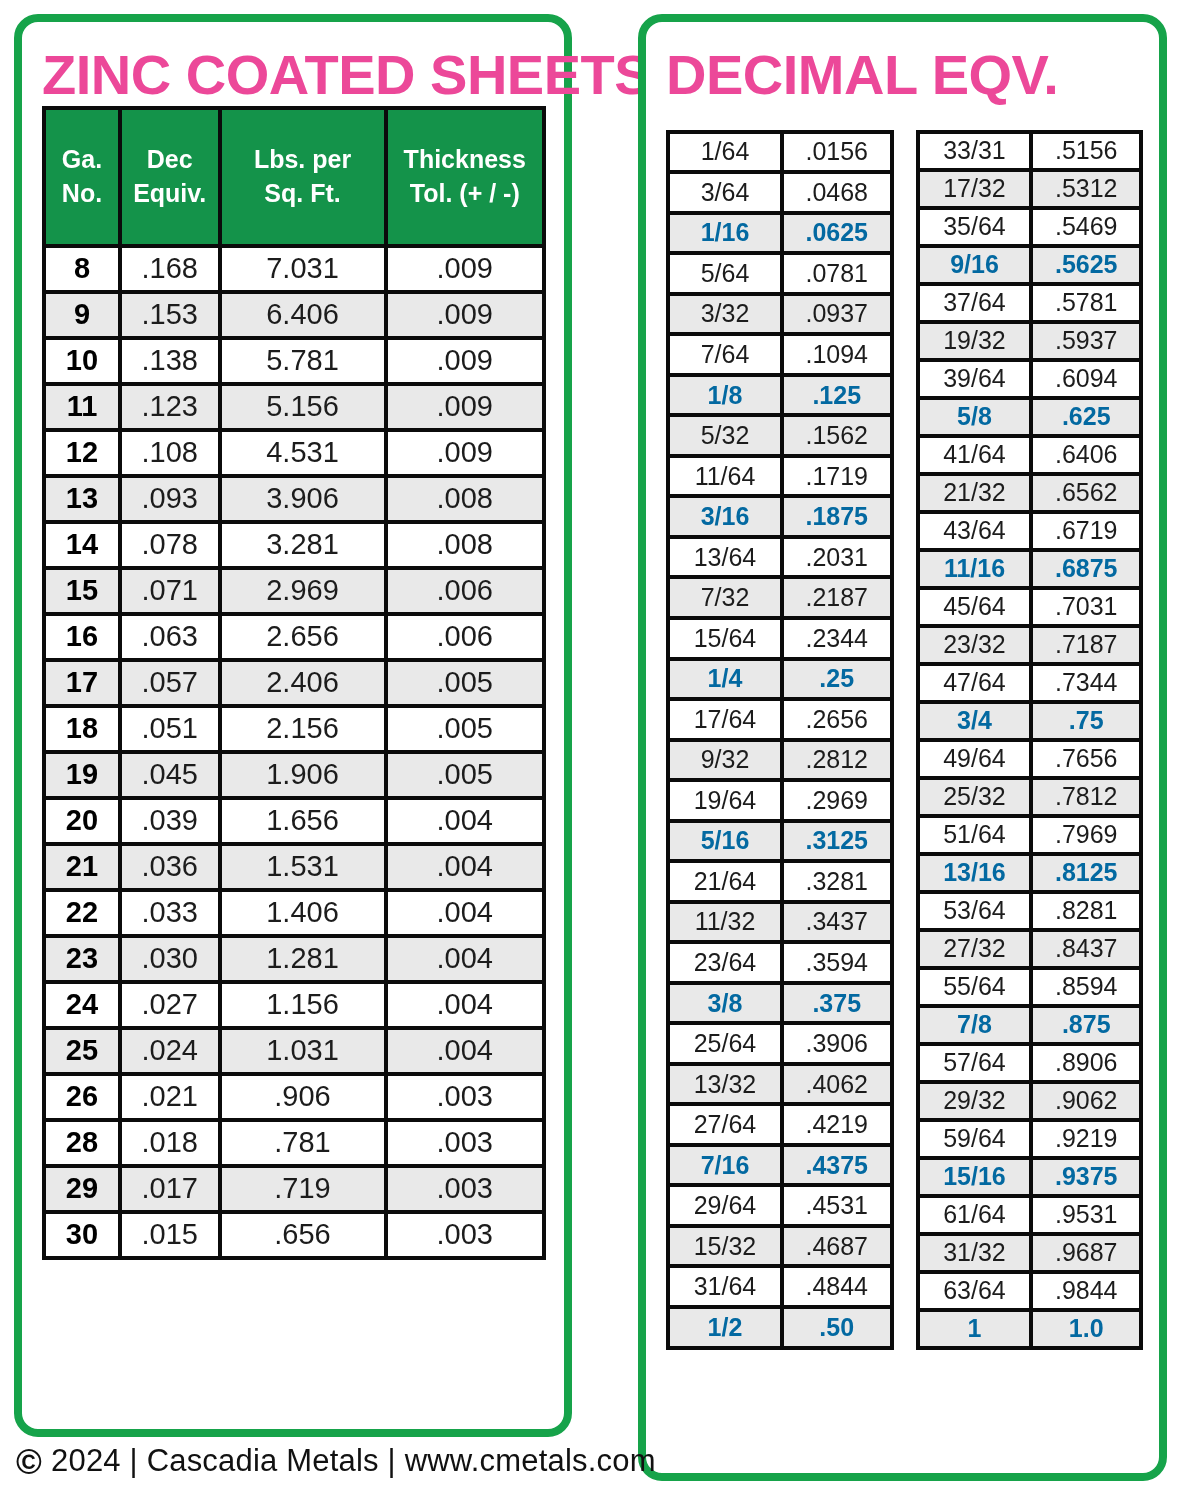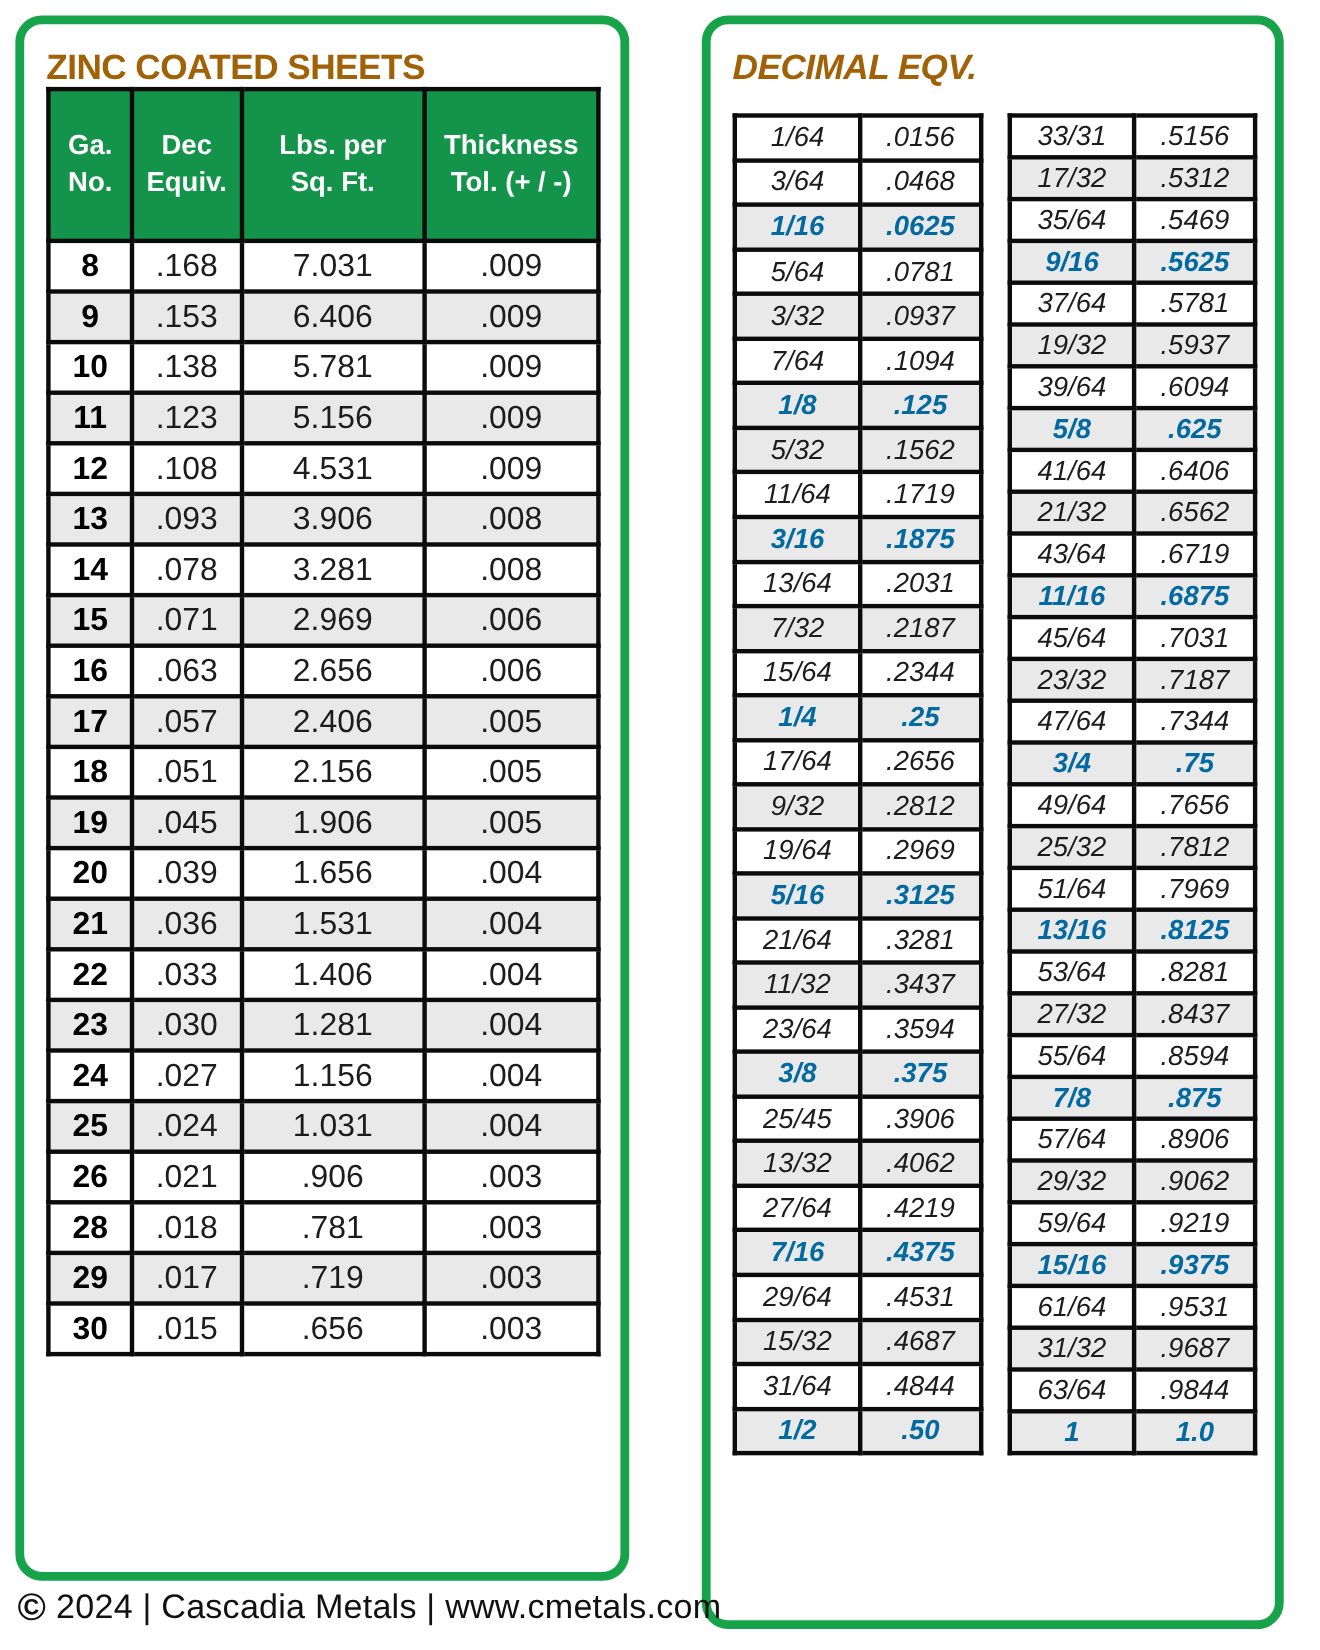--- a/index.html
+++ b/index.html
@@ -11,27 +11,27 @@
     color: #111;
     overflow: hidden;
   }
   .card {
     position: absolute;
     background: #fff;
     border: 8px solid var(--green-border, #16a34a);
     border-radius: 24px;
   }
   .card-left  { left: 14px;  top: 14px; width: 558px; height: 1423px; padding: 22px 18px 0 20px; }
-  .card-right { left: 638px; top: 14px; width: 529px; height: 1467px; padding: 22px 16px 0 20px; font-style: italic; }
+  .card-right { left: 638px; top: 14px; width: 529px; height: 1467px; padding: 22px 16px 0 20px; }
 
   .card-title {
-    font-size: 32px;
+    font-size: 56px;
     font-weight: 900;
     letter-spacing: -0.5px;
-    color: #a16207;
+    color: #ec4899;
     line-height: 1.1;
     white-space: nowrap;
   }
 
   
   table { border-collapse: collapse; width: 100%; table-layout: fixed; padding-left: 16px; }
   .zinc-table { }
   .zinc-table th, .zinc-table td {
     border: 4px solid #0b0b0b;
     text-align: center;
@@ -341,21 +341,21 @@
           </tr>
           <tr>
             <td>23/64</td>
             <td>.3594</td>
           </tr>
           <tr class="alt bold">
             <td>3/8</td>
             <td>.375</td>
           </tr>
           <tr>
-            <td>25/45</td>
+            <td>25/64</td>
             <td>.3906</td>
           </tr>
           <tr class="alt">
             <td>13/32</td>
             <td>.4062</td>
           </tr>
           <tr>
             <td>27/64</td>
             <td>.4219</td>
           </tr>

